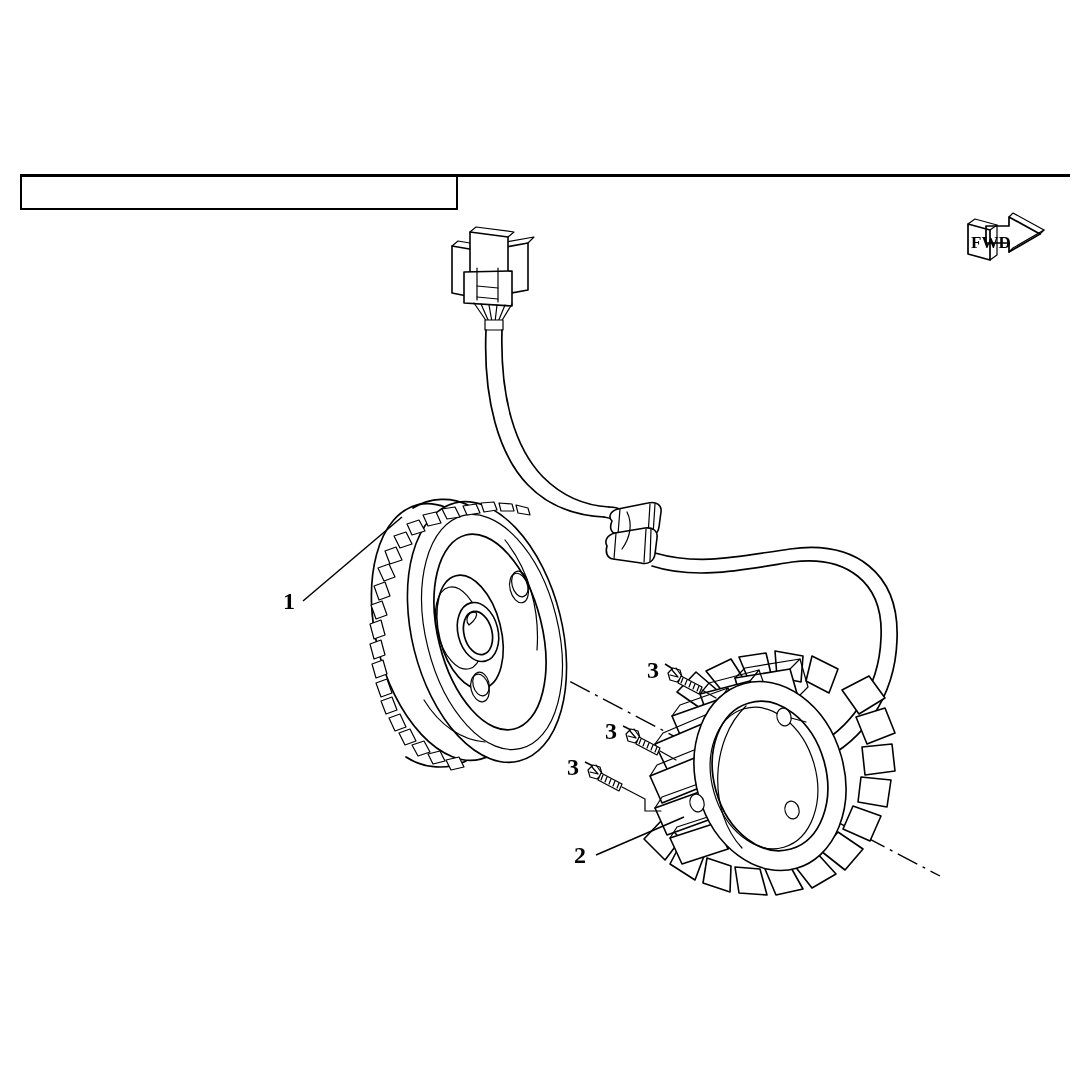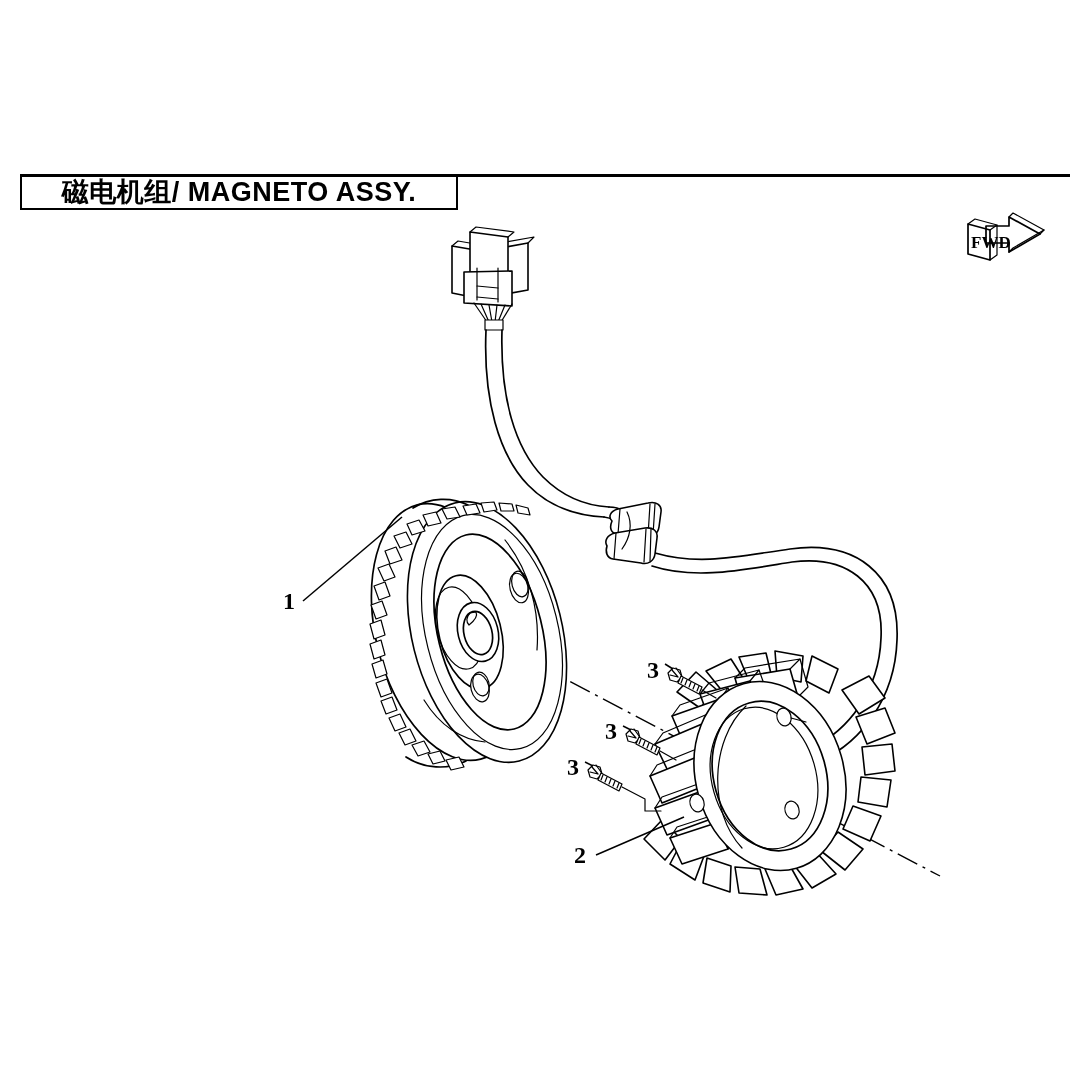--- a/index.html
+++ b/index.html
@@ -80,21 +80,20 @@
             stroke-dasharray: 22 6 3 6; }
   .fwd-text { font-family: "Liberation Serif", serif; font-weight: 700; }
 </style>
 </head>
 <body>
 
 <div id="page">
 
   <div id="title-rule"></div>
   <div id="title-box"></div>
-  <div id="title-text">磁电机组/ MAGNETO ASSY.</div>
 
   <svg id="drawing" viewBox="0 0 1090 1090">
 
     <g>
 
       <path class="ln" d="M1009 217 L1040 234 L1009 252 L1009 243 L986 243 L986 226 L1009 226 Z"></path>
       <path class="ln-t" d="M1009 217 L1013 213 L1044 230 L1040 234"></path>
       <path class="ln-t" d="M1044 230 L1013 248 L1009 252"></path>
 
       <path class="ln" d="M968 224 L968 254 L990 260 L990 230 Z"></path>

